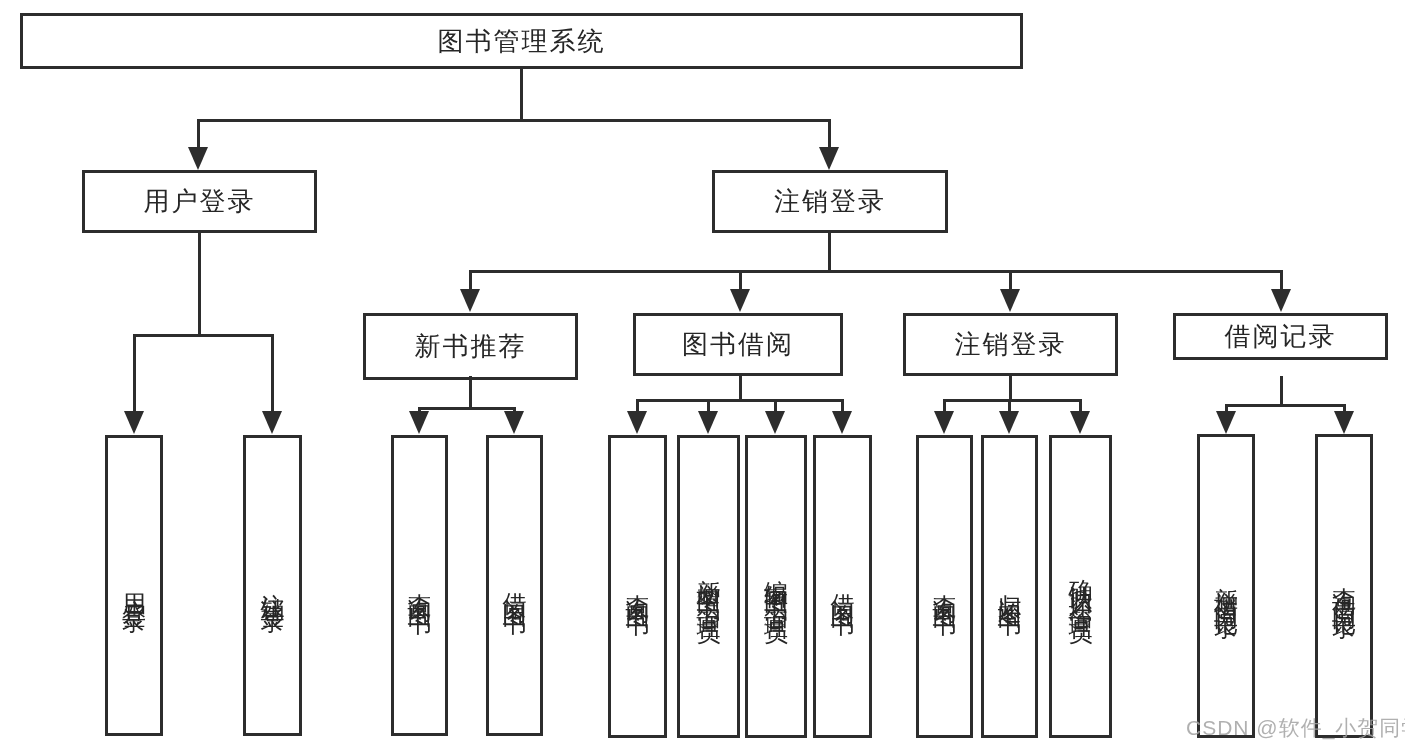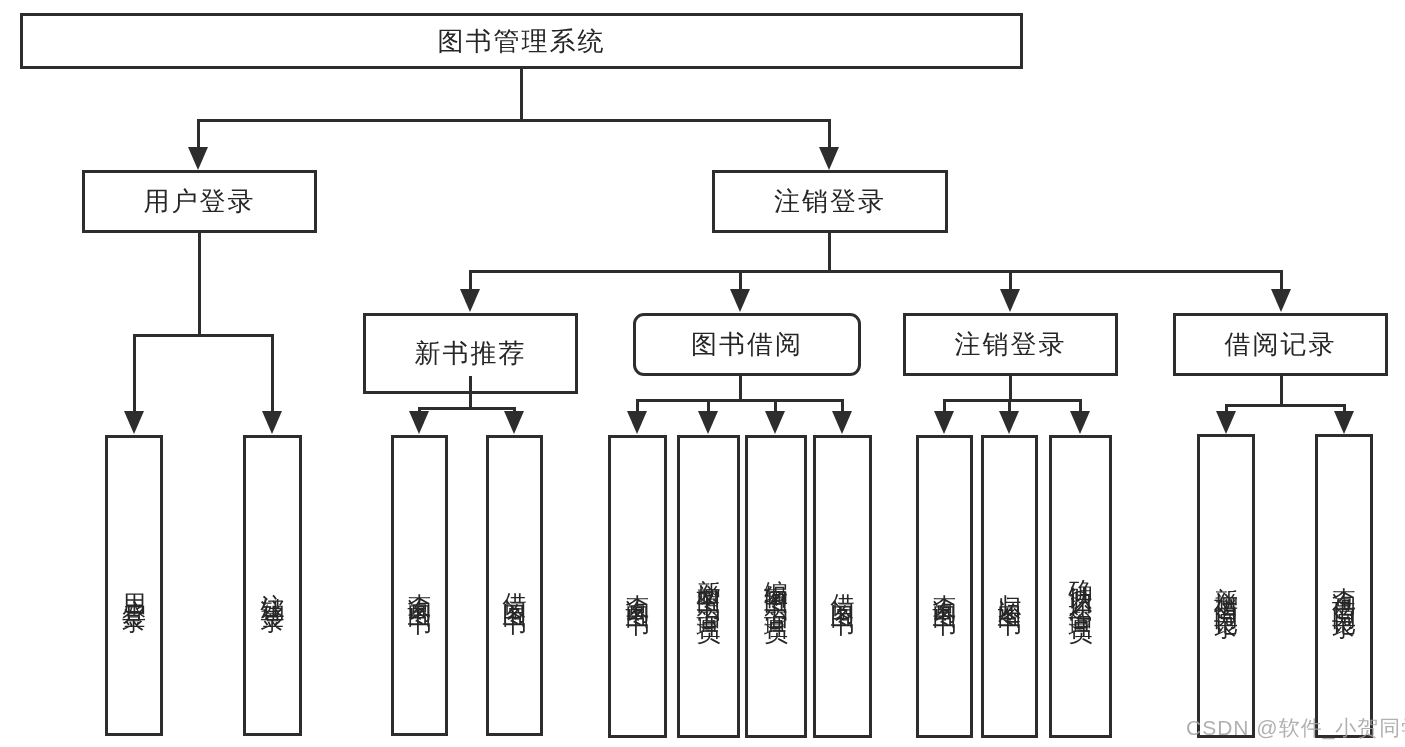--- a/index.html
+++ b/index.html
@@ -102,30 +102,30 @@
   <div class="hline" style="left:469px; top:270px; width:814px;"></div>
   <div class="vline" style="left:469px; top:270px; height:22px;"></div>
   <div class="tri" style="left:460px; top:289px;"></div>
   <div class="vline" style="left:739px; top:270px; height:22px;"></div>
   <div class="tri" style="left:730px; top:289px;"></div>
   <div class="vline" style="left:1009px; top:270px; height:22px;"></div>
   <div class="tri" style="left:1000px; top:289px;"></div>
   <div class="vline" style="left:1280px; top:270px; height:22px;"></div>
   <div class="tri" style="left:1271px; top:289px;"></div>
 
-  <div class="box h" style="left:363px; top:313px; width:215px; height:81px;">
+  <div class="box h" style="left:363px; top:313px; width:215px; height:67px;">
     <span>新书推荐</span>
   </div>
-  <div class="box h" style="left:633px; top:313px; width:228px; height:63px;border-radius:11px;">
+  <div class="box h" style="left:633px; top:313px; width:210px; height:63px;">
     <span>图书借阅</span>
   </div>
   <div class="box h" style="left:903px; top:313px; width:215px; height:63px;">
     <span>注销登录</span>
   </div>
-  <div class="box h" style="left:1173px; top:313px; width:215px; height:63px;">
+  <div class="box h" style="left:1173px; top:313px; width:215px; height:47px;">
     <span>借阅记录</span>
   </div>
 
   <div class="vline" style="left:469px; top:376px; height:34px;"></div>
   <div class="hline" style="left:418px; top:407px; width:98px;"></div>
   <div class="vline" style="left:418px; top:407px; height:8px;"></div>
   <div class="tri" style="left:409px; top:411px;"></div>
   <div class="vline" style="left:513px; top:407px; height:8px;"></div>
   <div class="tri" style="left:504px; top:411px;"></div>
 

